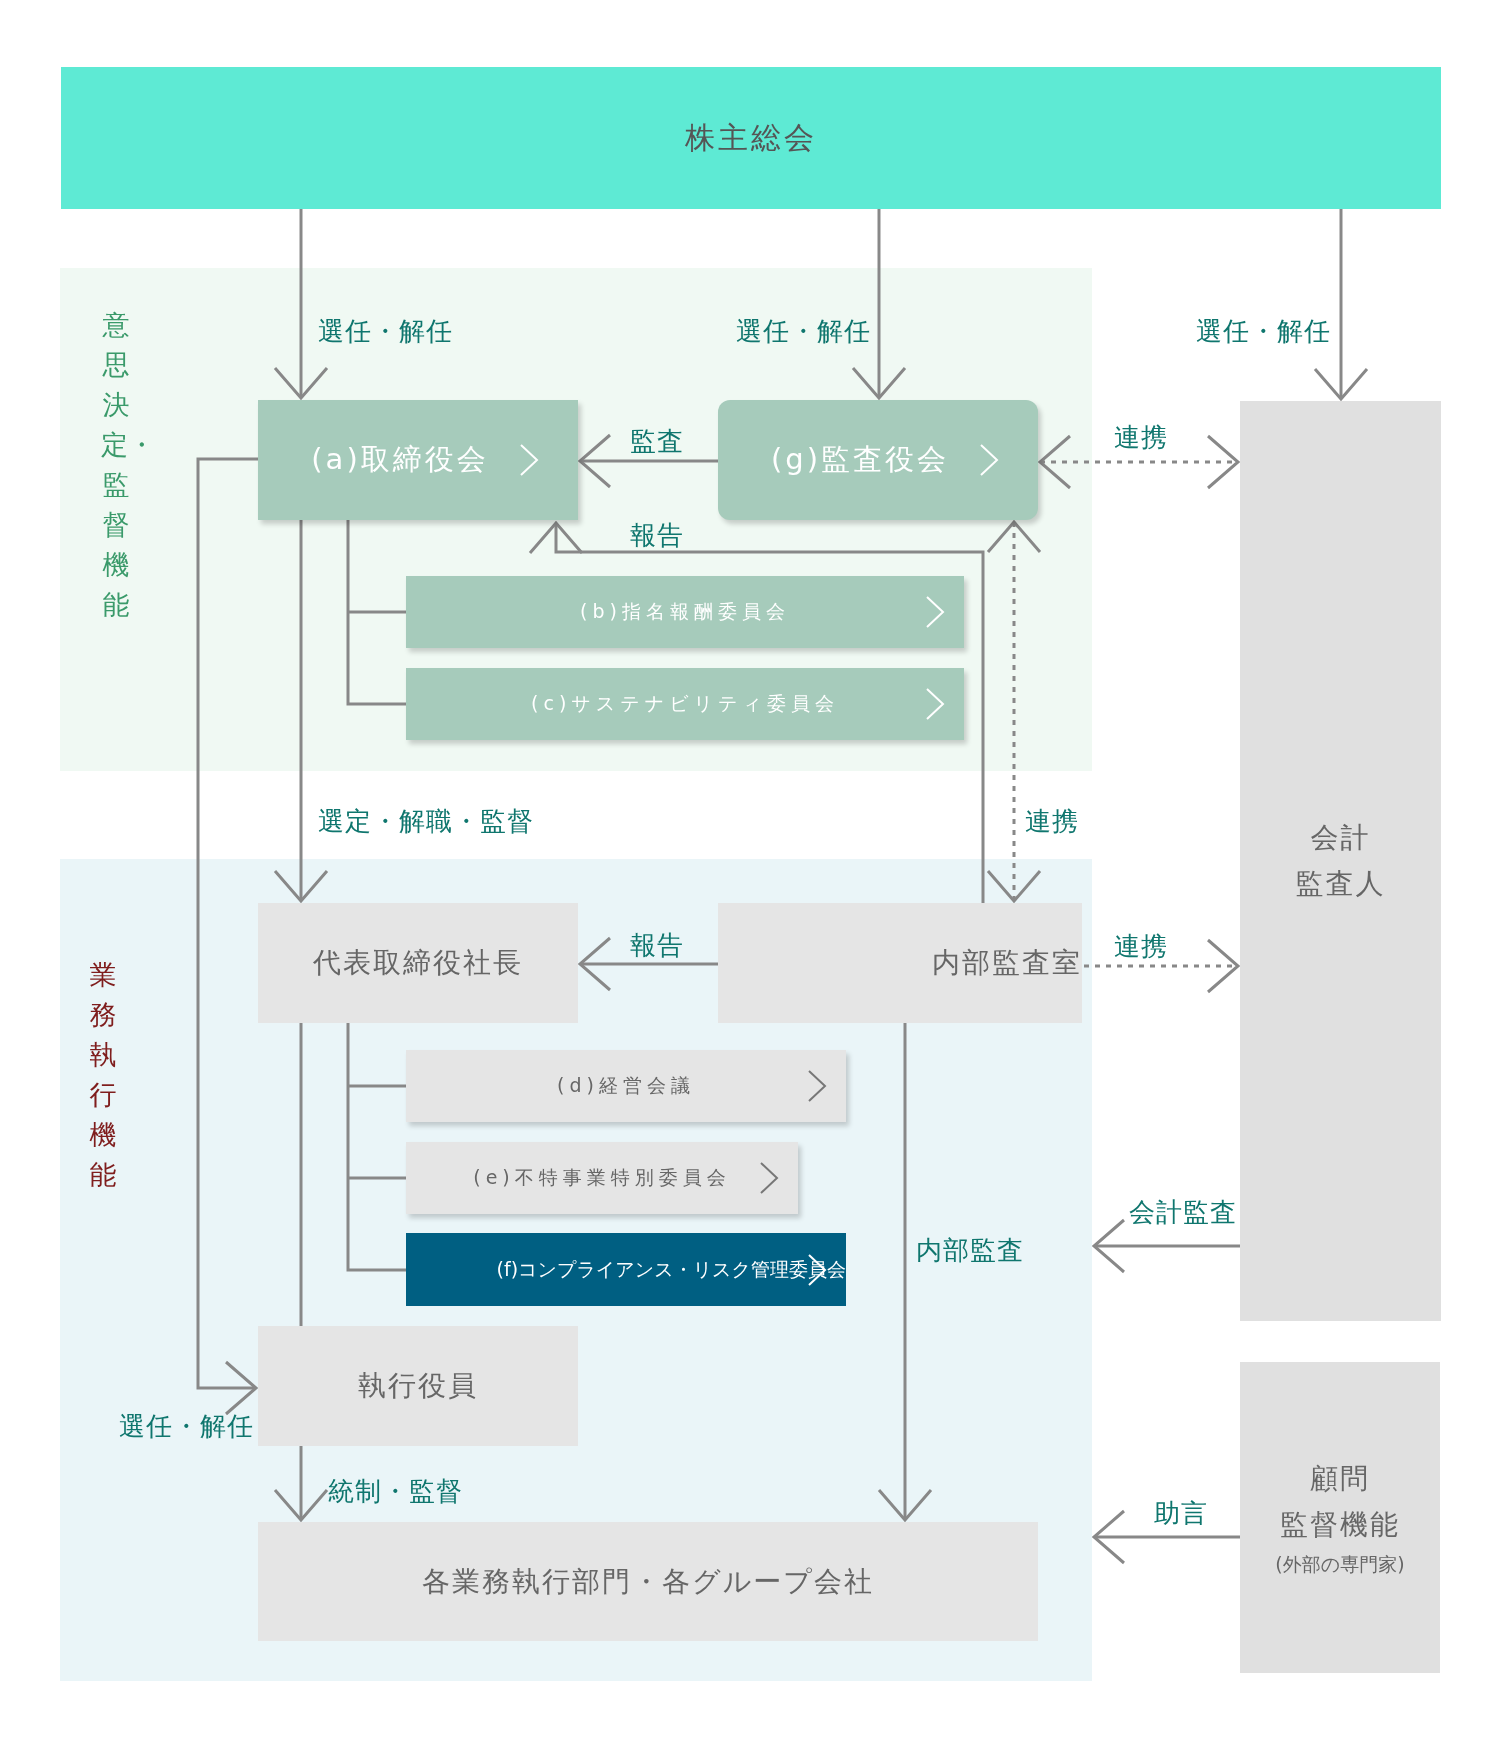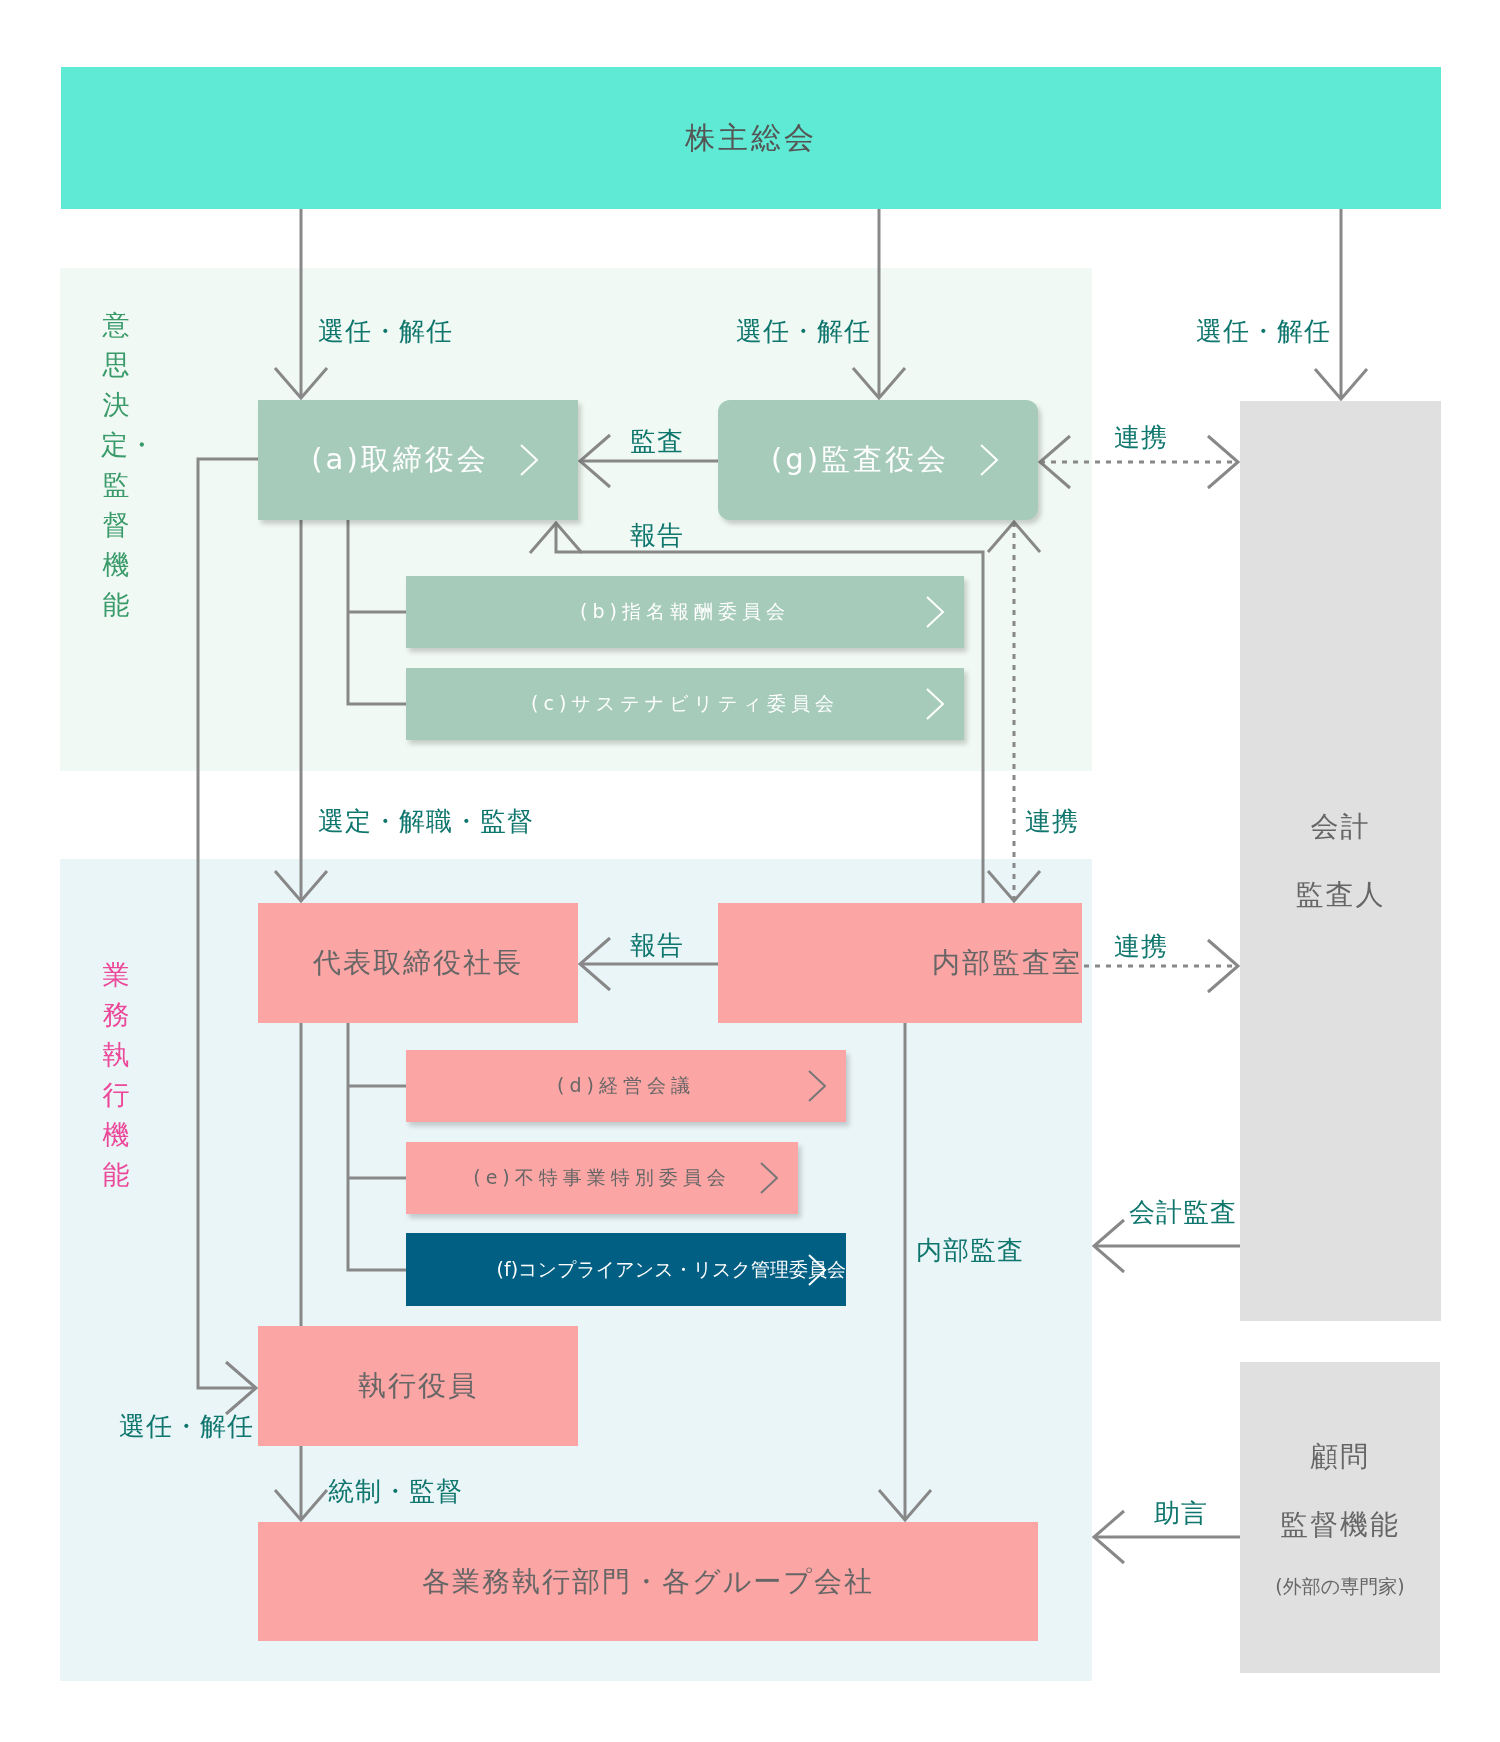--- a/index.html
+++ b/index.html
@@ -3,42 +3,42 @@
 <meta charset="utf-8">
 <style>
   html, body { margin:0; padding:0; background:#ffffff; }
   body { width:1500px; height:1742px; position:relative; overflow:hidden;
          font-family:"DejaVu Sans", "Liberation Sans", sans-serif; color:#666666; }
   .abs { position:absolute; box-sizing:border-box; }
   .region-green { background:#f0f9f3; }
   .region-blue  { background:#eaf5f8; }
   .bar-gray { background:#5eead4; display:flex; align-items:center; justify-content:center;
               font-size:30px; letter-spacing:3px; color:#555555; }
-  .side-gray { background:#e0e0e0; display:flex; flex-direction:column; align-items:center; justify-content:center; text-align:center; color:#666666;gap:22px; }
+  .side-gray { background:#e0e0e0; display:flex; flex-direction:column; align-items:center; justify-content:center; text-align:center; color:#666666; }
   .box-green { background:#a6cbbb; color:#ffffff; display:flex; align-items:center; justify-content:center;
                box-shadow:3px 4px 5px rgba(0,0,0,0.18); }
-  .box-blue  { background:#fca5a5; color:#666666; display:flex; align-items:center; justify-content:center; }
+  .box-blue  { background:#e5e5e5; color:#666666; display:flex; align-items:center; justify-content:center; }
   .box-blue.shadow { box-shadow:3px 4px 5px rgba(0,0,0,0.18); }
   .box-navy  { background:#005f82; color:#ffffff; display:flex; align-items:center; justify-content:center; }
   .big   { font-size:29px; letter-spacing:3px; }
   .mid   { font-size:28px; letter-spacing:2px; }
   .small { font-size:19px; letter-spacing:5px; }
   .chev  { position:absolute; top:50%; transform:translateY(-50%); width:22px; height:34px; }
   .label { position:absolute; font-size:26px; letter-spacing:1px; color:#0f766e; white-space:nowrap; }
   .vert  { position:absolute; font-size:27px; line-height:40px; width:30px; text-align:center; word-break:break-all; }
   svg.lines { position:absolute; left:0; top:0; }
 </style>
 </head>
 <body>
 
 <div class="abs region-green" style="left:60px;top:268px;width:1032px;height:503px;"></div>
 <div class="abs region-blue" style="left:60px;top:859px;width:1032px;height:822px;"></div>
 
 <div class="vert" style="left:101px;top:305px;color:#3a9a6a;">意思決定・監督機能</div>
-<div class="vert" style="left:101px;top:955px;color:#ec4899;">業務執行機能</div>
+<div class="vert" style="left:88px;top:955px;color:#7f1d1d;">業務執行機能</div>
 
 <div class="abs bar-gray" style="left:61px;top:67px;width:1380px;height:142px;">
   <span>株主総会</span>
 </div>
 
 <div class="abs side-gray" style="left:1240px;top:401px;width:201px;height:920px;font-size:28px;line-height:46px;letter-spacing:2px;">
   <span>会計</span>
   <span>監査人</span>
 </div>
 <div class="abs side-gray" style="left:1240px;top:1362px;width:200px;height:311px;">

